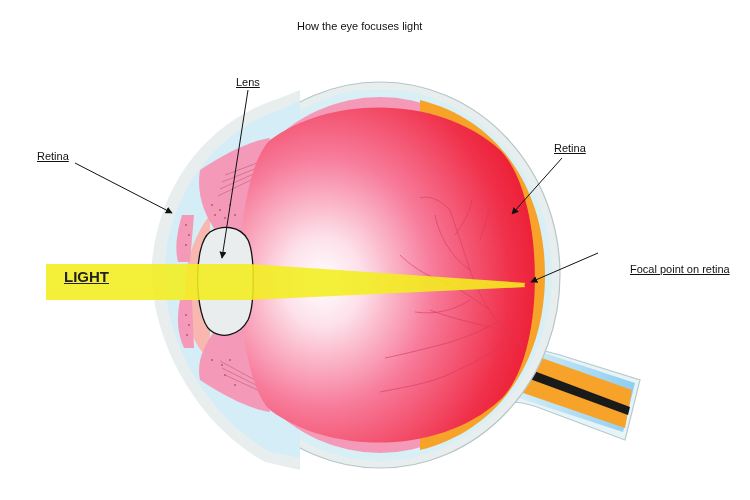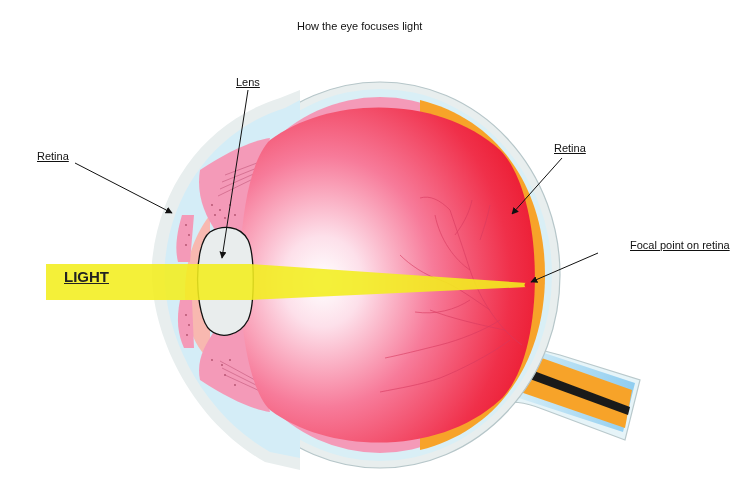--- a/index.html
+++ b/index.html
@@ -112,14 +112,14 @@
     <line x1="248" y1="90" x2="222" y2="258" marker-end="url(#arrow)"></line>
     <line x1="562" y1="158" x2="512" y2="214" marker-end="url(#arrow)"></line>
     <line x1="598" y1="253" x2="531" y2="282" marker-end="url(#arrow)"></line>
   </g>
 </svg>
 
 <div class="title">How the eye focuses light</div>
 <div class="label" style="left:37px; top:150px;">Retina</div>
 <div class="label" style="left:236px; top:76px;">Lens</div>
 <div class="label" style="left:554px; top:142px;">Retina</div>
-<div class="label" style="left:604px; top:239px;padding-left:26px;">Focal point on retina</div>
+<div class="label" style="left:604px; top:263px;padding-left:26px;">Focal point on retina</div>
 <div class="light-label">LIGHT</div>
 
 </body></html>

